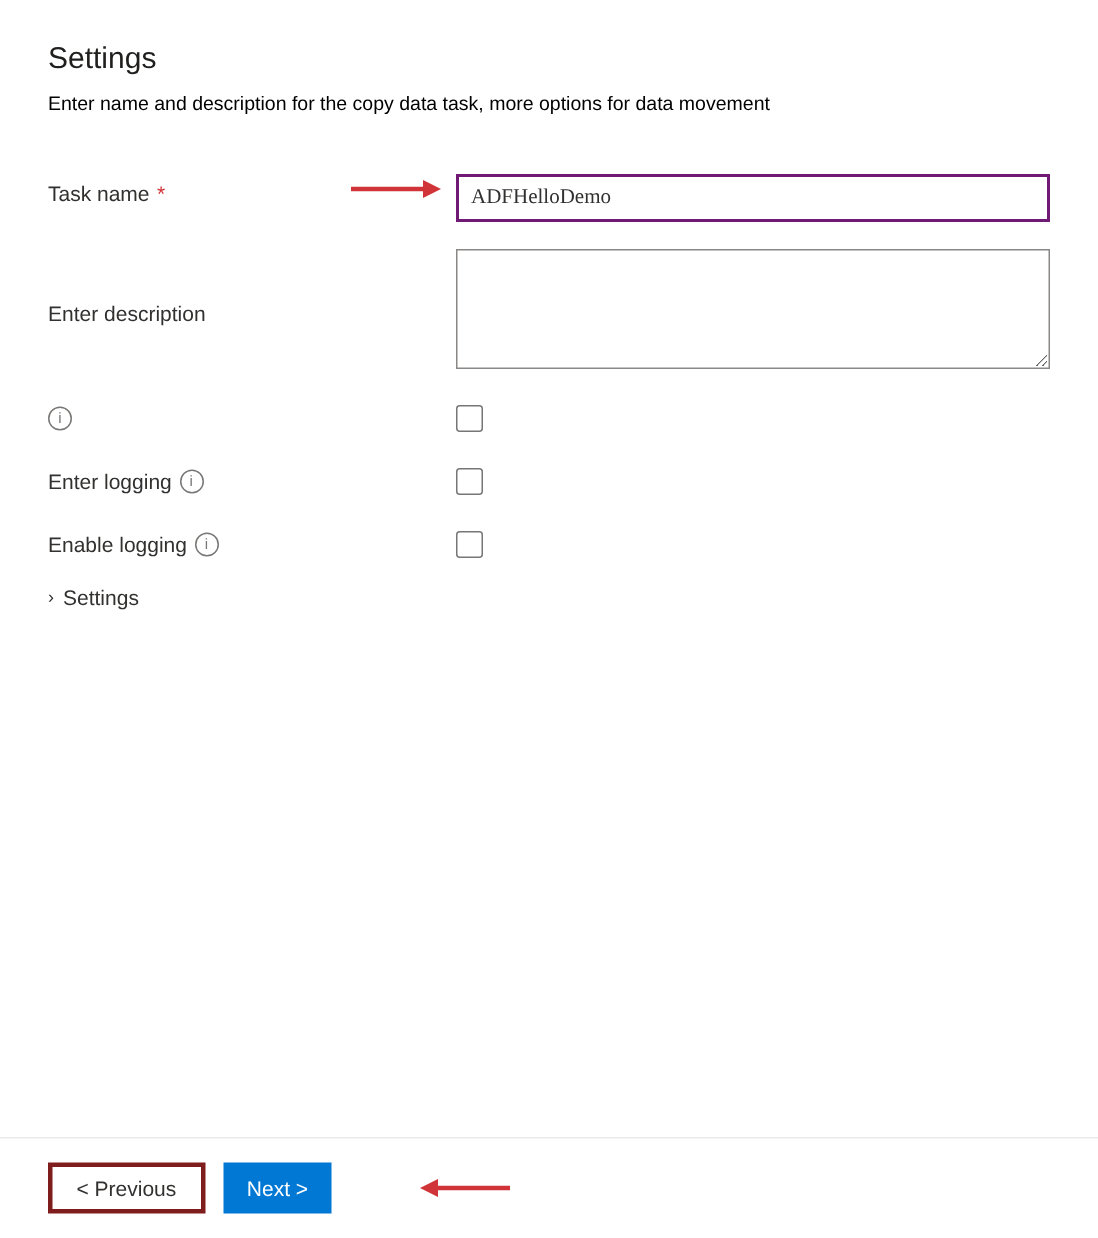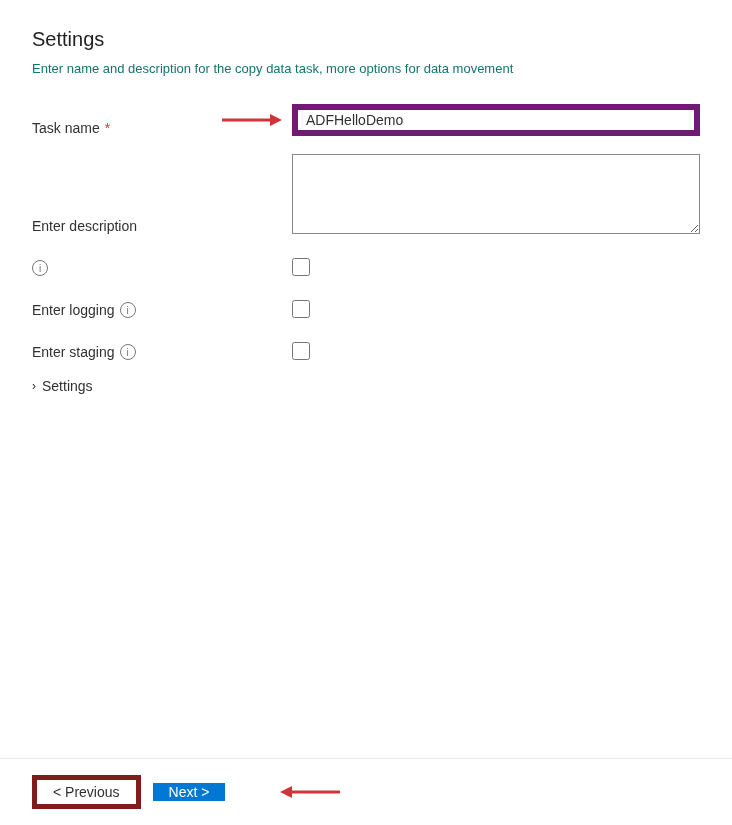--- a/index.html
+++ b/index.html
@@ -28,28 +28,29 @@
 
     .page-title {
       font-size: 20px;
       font-weight: 400;
       color: #201f1e;
       margin-bottom: 10px;
     }
 
     .subtitle {
       font-size: 13px;
-      color: #0f766e;
+      color: #000000;
       margin-bottom: 28px;
     }
 
     .form-row {
       display: flex;
-      align-items: flex-end;
+      align-items: center;
       margin-bottom: 18px;
+      gap: 12px;
     }
 
     .form-label {
       width: 260px;
       min-width: 260px;
       font-size: 14px;
       color: #323130;
       display: flex;
       align-items: center;
       gap: 5px;
@@ -91,26 +92,27 @@
     }
 
     .arrow-indicator svg {
       width: 60px;
       height: 24px;
     }
 
     input[type="text"] {
       width: 100%;
       height: 32px;
-      border: 6px solid #701a75;
+      border: 2px solid #701a75;
       padding: 0 8px;
       font-size: 14px;
-      font-family: Liberation Sans, sans-serif;
+      font-family: Liberation Serif, serif;
       color: #323130;
       outline: none;
+      margin-top: 12px;
     }
 
     textarea {
       width: 100%;
       height: 80px;
       border: 1px solid #8a8886;
       padding: 6px 8px;
       font-size: 14px;
       font-family: inherit;
       color: #323130;
@@ -153,33 +155,33 @@
       display: flex;
       align-items: center;
       gap: 12px;
       background: #ffffff;
       position: relative;
     }
 
     .btn-previous {
       height: 34px;
       padding: 0 16px;
-      border: 5px solid #7f1d1d;
+      border: 3px solid #7f1d1d;
       background: #ffffff;
       color: #323130;
       font-size: 14px;
       font-family: inherit;
       cursor: pointer;
       display: flex;
       align-items: center;
       gap: 4px;
     }
 
     .btn-next {
-      height: 18px;
+      height: 34px;
       padding: 0 16px;
       border: none;
       background: #0078d4;
       color: #ffffff;
       font-size: 14px;
       font-family: inherit;
       cursor: pointer;
       display: flex;
       align-items: center;
       gap: 4px;
@@ -246,21 +248,21 @@
       <span>Enter logging</span>
       <span class="info-icon">i</span>
     </div>
     <div class="checkbox-wrap">
       <input type="checkbox" style="">
     </div>
   </div>
 
   <div class="form-row">
     <div class="form-label">
-      <span>Enter staging</span>
+      <span>Enable logging</span>
       <span class="info-icon">i</span>
     </div>
     <div class="checkbox-wrap">
       <input type="checkbox" style="">
     </div>
   </div>
 
   <div class="advanced-row">
     <span class="chevron-right">›</span>
     <span>Settings</span>

